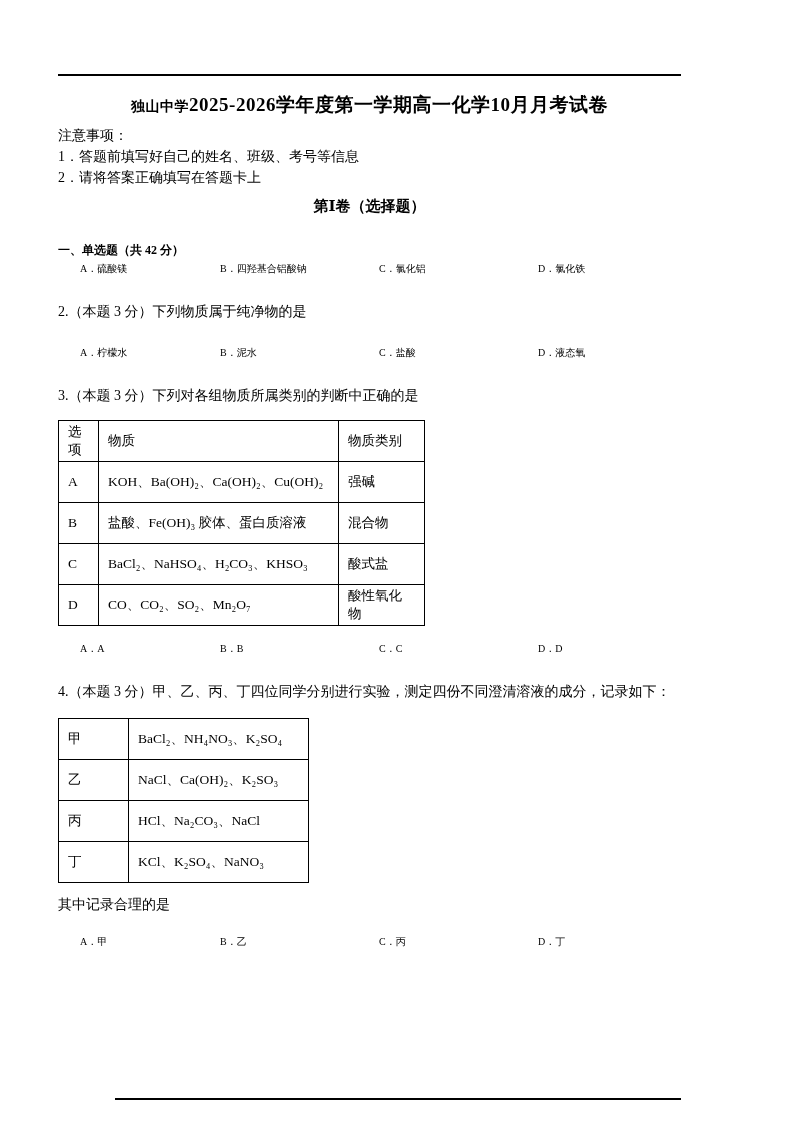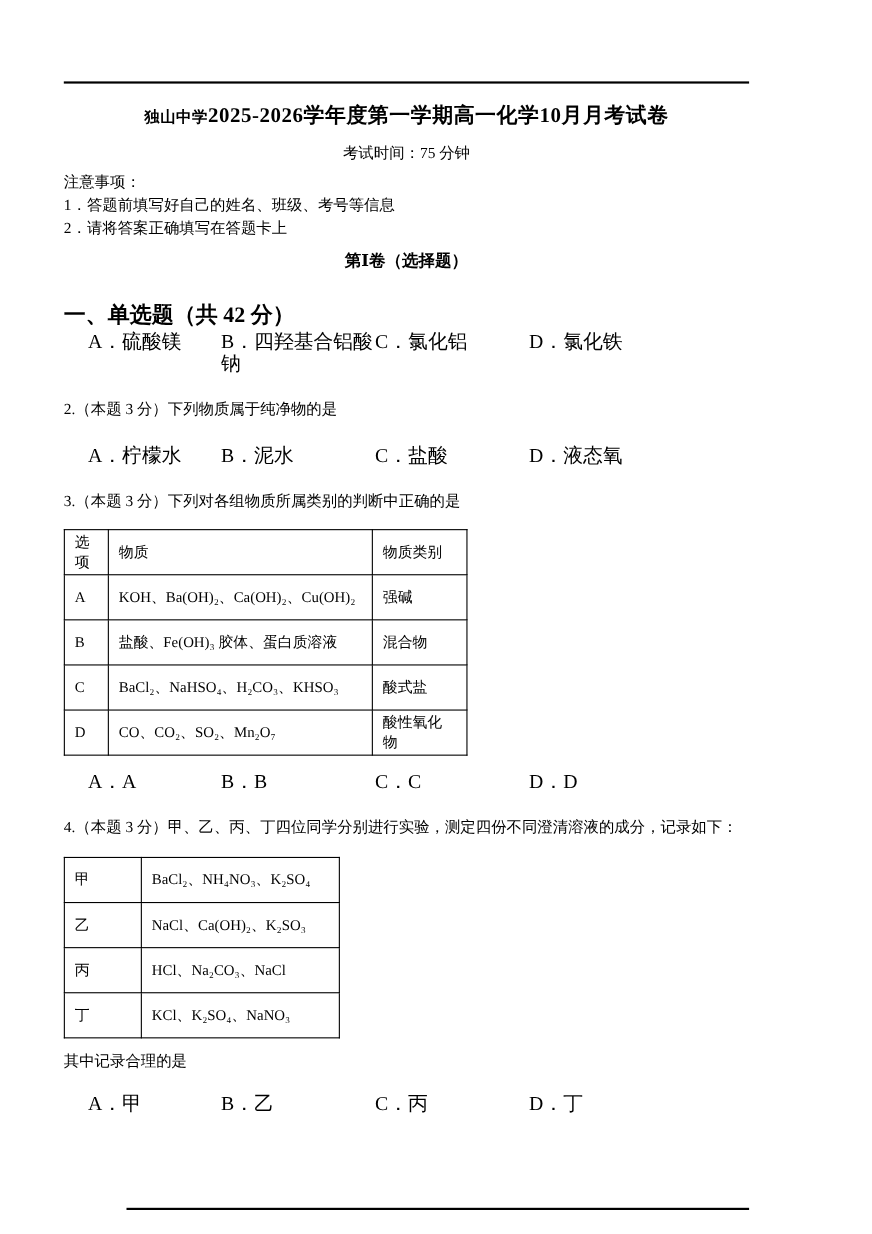--- a/index.html
+++ b/index.html
@@ -13,28 +13,29 @@
   }
   .page { position: absolute; inset: 0; padding: 0 112px 0 58px; }
   .header-rule { margin-top: 74px; border-top: 2px solid #000; }
   .footer-rule { position: absolute; left: 115px; right: 112px; top: 1098px; border-top: 2px solid #000; }
   .title { text-align: center; margin-top: 16px; font-size: 19px; font-weight: bold; letter-spacing: 0.5px; }
   .title .school { font-size: 14px; }
   .exam-time { text-align: center; margin-top: 13px; font-size: 14px; }
   .notice-heading { margin-top: 7px; font-size: 14px; line-height: 21px; }
   .notice-item { font-size: 14px; line-height: 21px; }
   .section-title { text-align: center; font-size: 15px; font-weight: bold; margin-top: 9px; }
-  .part-heading { font-size: 20px; font-weight: bold; margin-top: 26px; }
+  .part-heading { font-size: 12px; font-weight: bold; margin-top: 26px; }
   .q-text { font-size: 14px; line-height: 29px; margin-top: 9px; text-align: justify; }
   .options {
     display: grid;
     grid-template-columns: 121px 140px 140px auto;
     margin-left: 22px;
-    font-size: 18px;
+    font-size: 10px;
     line-height: 20px;
+    gap: 19px;
   }
   .options.mt-lg { margin-top: 17px; }
   .options.mt-md { margin-top: 13px; }
   .exam-table { border-collapse: collapse; font-size: 13.5px; }
   .exam-table td { border: 1px solid #000; height: 41px; padding: 2px 9px; vertical-align: middle; }
   .q3-table { margin-top: 10px; }
   .q3-table td.col-opt { width: 40px; }
   .q3-table td.col-sub { width: 240px; }
   .q3-table td.col-cat { width: 86px; }
   .q4-table { margin-top: 12px; }
@@ -45,21 +46,20 @@
 </style>
 </head>
 <body>
 
 <div class="page">
 
   <div class="header-rule"></div>
 
   <h1 class="title"><span class="school">独山中学</span><span>2025-2026学年度第一学期高一化学10月月考试卷</span></h1>
 
-  <div class="exam-time">考试时间：75 分钟</div>
 
   <div class="notice-heading">注意事项：</div>
   <div class="notice-item">1．答题前填写好自己的姓名、班级、考号等信息</div>
   <div class="notice-item">2．请将答案正确填写在答题卡上</div>
 
   <div class="section-title">第Ⅰ卷（选择题）</div>
 
   <div class="part-heading">一、单选题（共 42 分）</div>
 
   <div>

